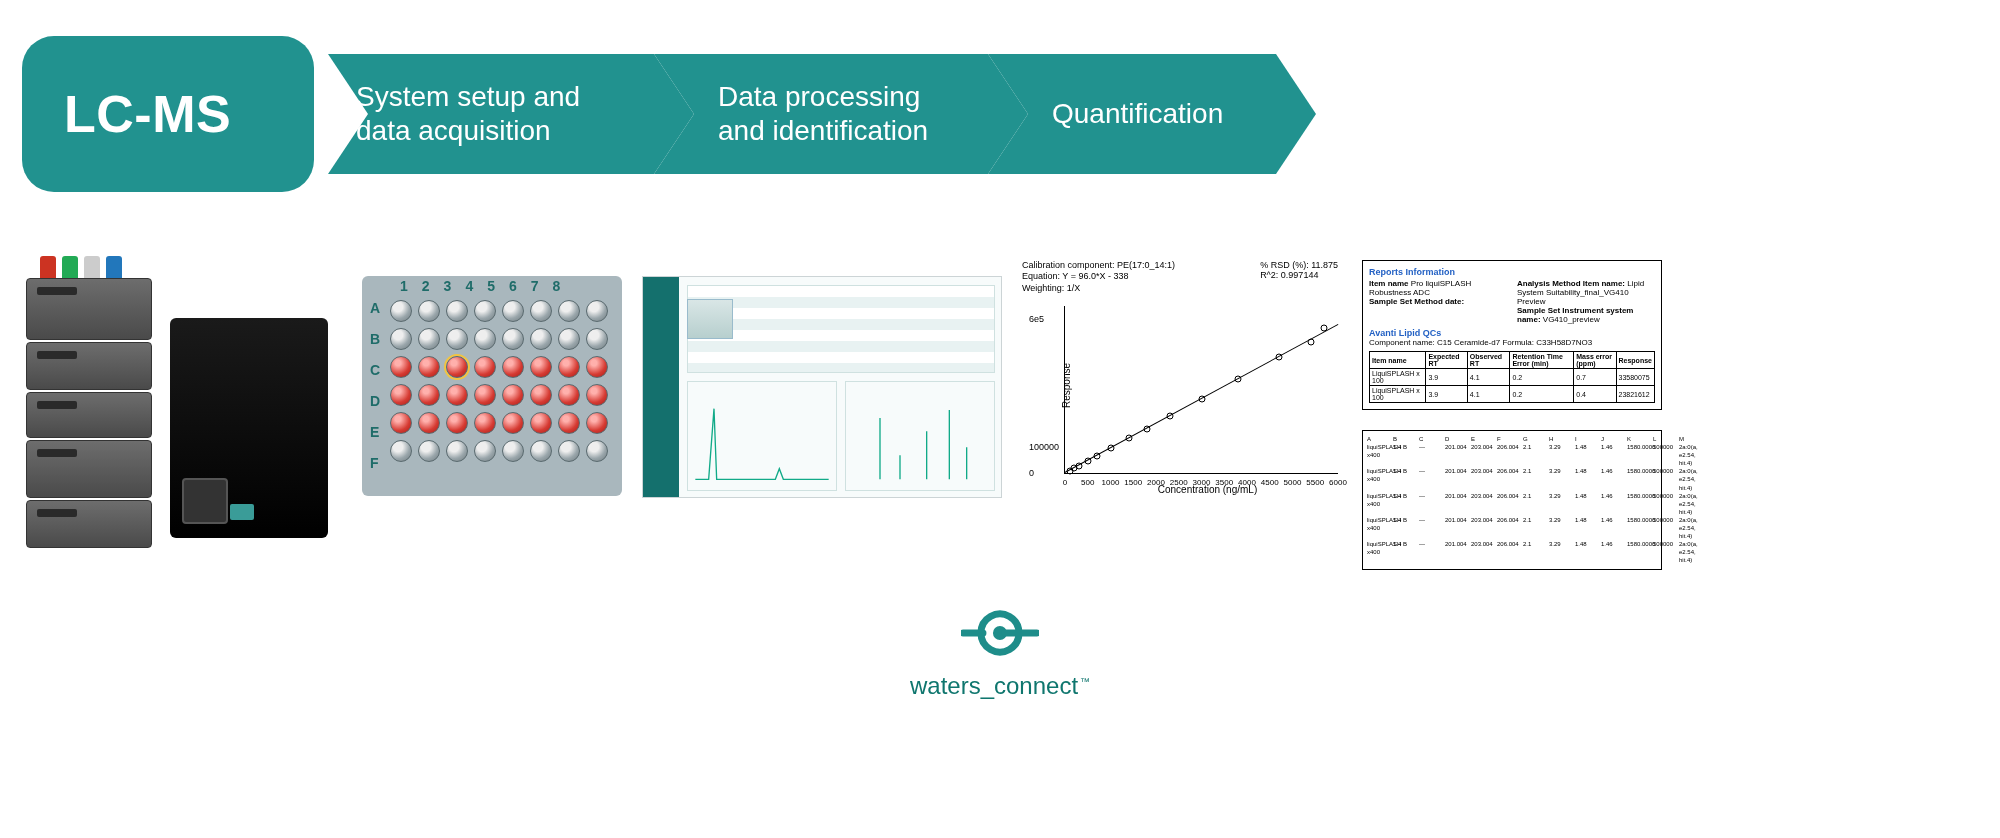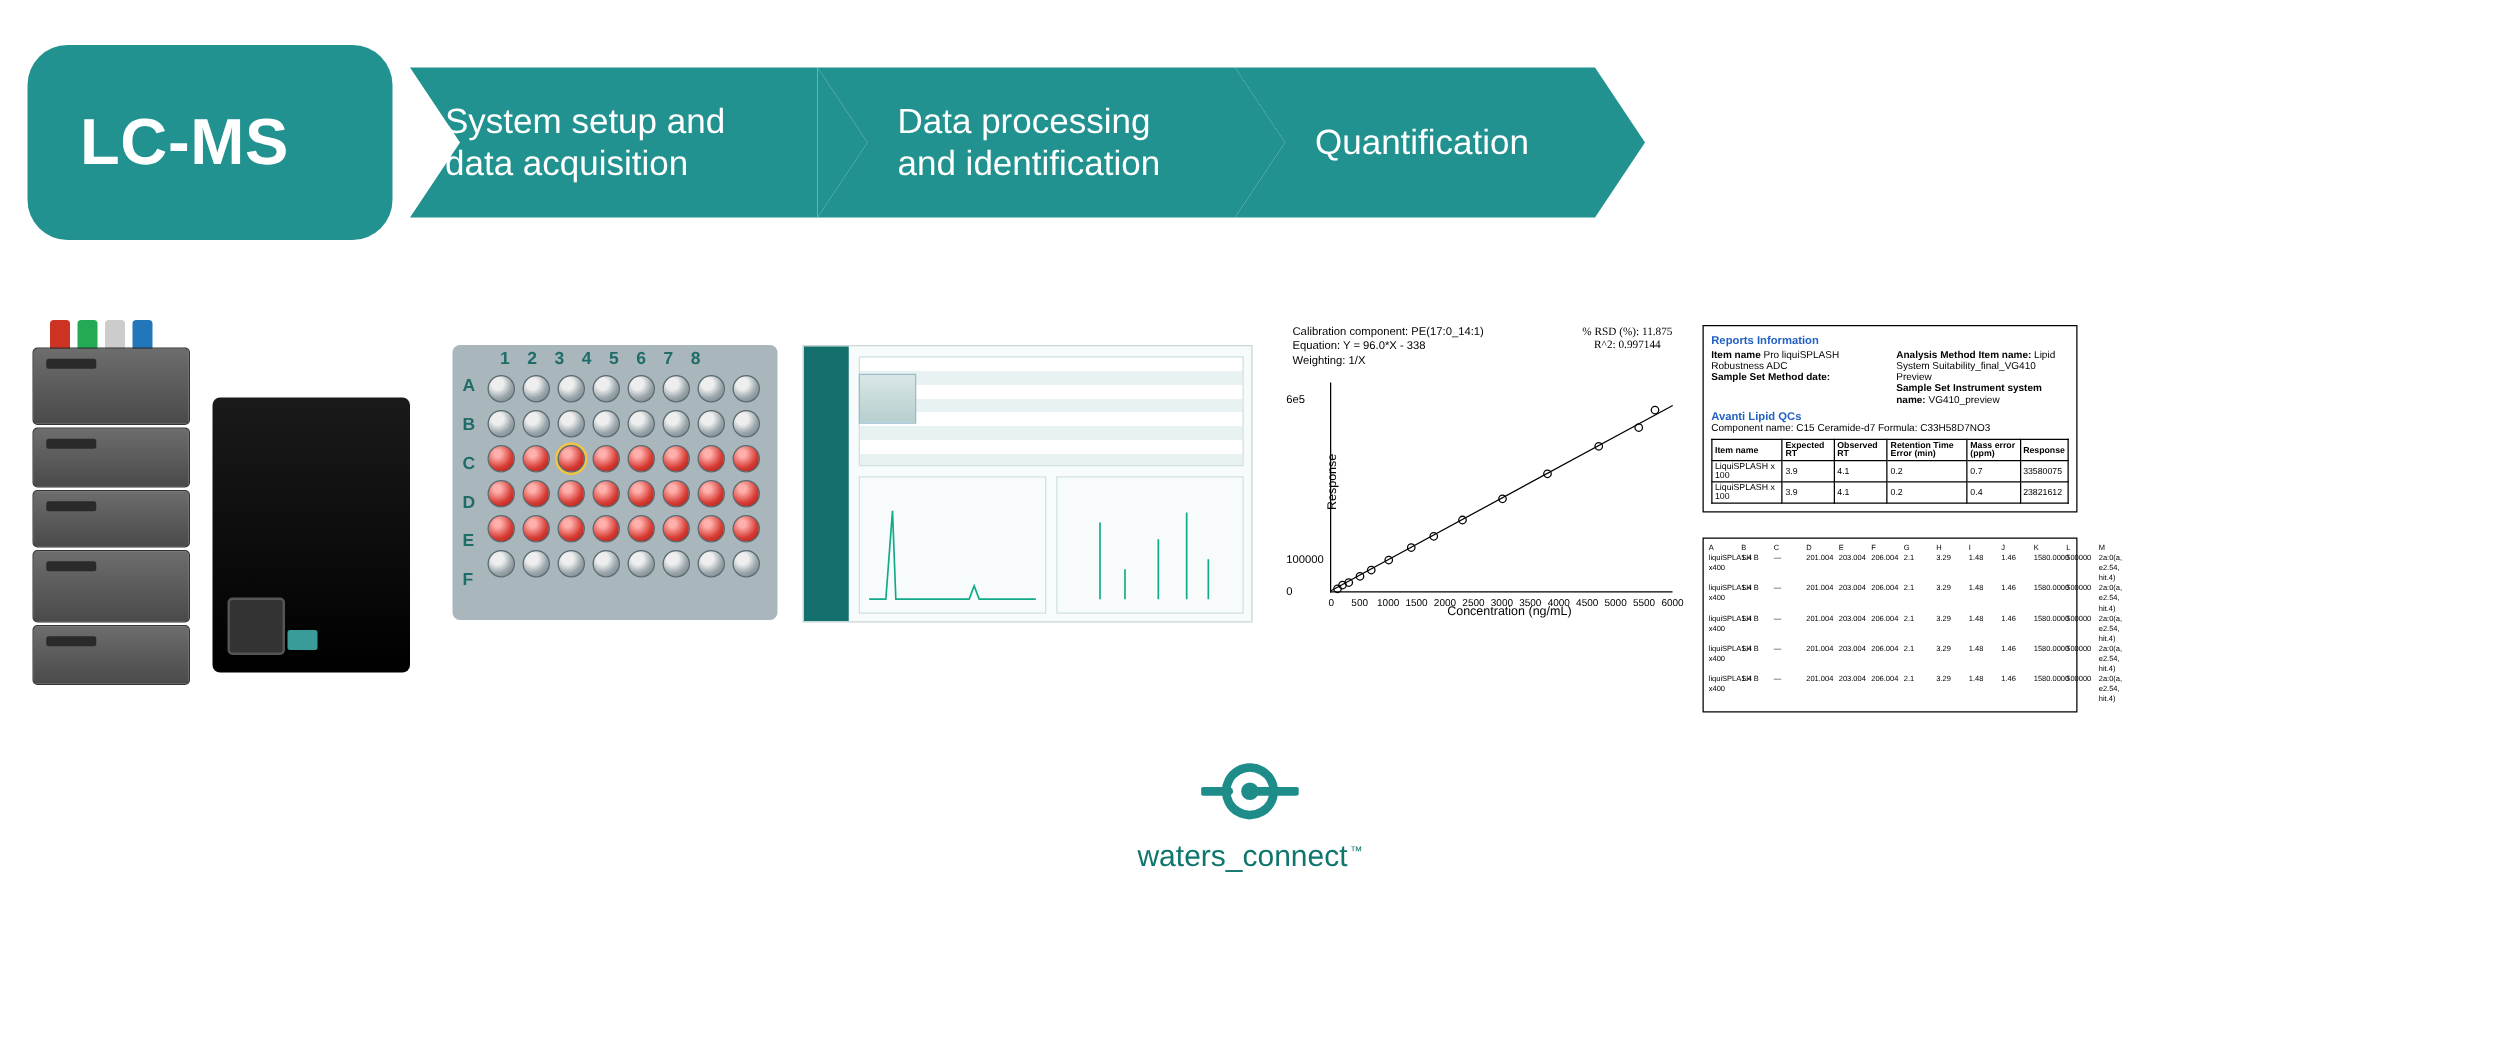--- a/index.html
+++ b/index.html
@@ -73,22 +73,22 @@
   .screen .side{position:absolute;left:0;top:0;bottom:0;width:36px;background:#14706d;}
   .screen .tbl{position:absolute;left:44px;top:8px;right:6px;height:88px;background:repeating-linear-gradient(#fff,#fff 11px,#e8f2f2 11px,#e8f2f2 22px);border:1px solid #cfe1e0;}
   .screen .thmb{position:absolute;left:44px;top:22px;width:46px;height:40px;background:linear-gradient(#d9e6e6,#b7cfce);border:1px solid #9bc;}
   .screen .chrom{position:absolute;left:44px;bottom:6px;width:150px;height:110px;border:1px solid #cfe1e0;}
   .screen .spec{position:absolute;right:6px;bottom:6px;width:150px;height:110px;border:1px solid #cfe1e0;}
   .trace{position:absolute;left:4px;right:4px;bottom:8px;height:80px;}
   .trace svg{width:100%;height:100%;}
 
   
   .calib { width: 320px; height: 240px; margin-top: 32px; position:relative; font-size:10px; color:#000; }
-  .calib-hdr{position:absolute;top:0;left:0;font-size:9px;line-height:1.25;margin-left:12px;}
-  .calib-r2{position:absolute;top:0;right:4px;font-size:9px;text-align:center;font-family:Liberation Serif, serif;}
+  .calib-hdr{position:absolute;top:0;left:0;font-size:9px;line-height:1.25;}
+  .calib-r2{position:absolute;top:0;right:4px;font-size:9px;text-align:left;}
   .axes{position:absolute;left:42px;right:4px;top:46px;bottom:26px;border-left:1px solid #000;border-bottom:1px solid #000;}
   .ylab{position:absolute;left:-4px;top:50%;transform:rotate(-90deg) translateX(-40%);transform-origin:left top;font-size:10px;}
   .xlab{position:absolute;left:50%;bottom:-22px;transform:translateX(-50%);font-size:10px;padding-left:12px;}
   .ytick{position:absolute;left:-36px;font-size:9px;}
   .xtick{position:absolute;bottom:-14px;font-size:8px;transform:translateX(-50%);}
   .pt{position:absolute;width:7px;height:7px;border:1px solid #000;border-radius:50%;transform:translate(-50%,50%);}
   .fit{position:absolute;left:0;bottom:2%;width:100%;height:0;border-top:1px solid #000;transform-origin:left bottom;}
 
   
   .reports{width:300px;margin-top:32px;display:flex;flex-direction:column;gap:20px;}

